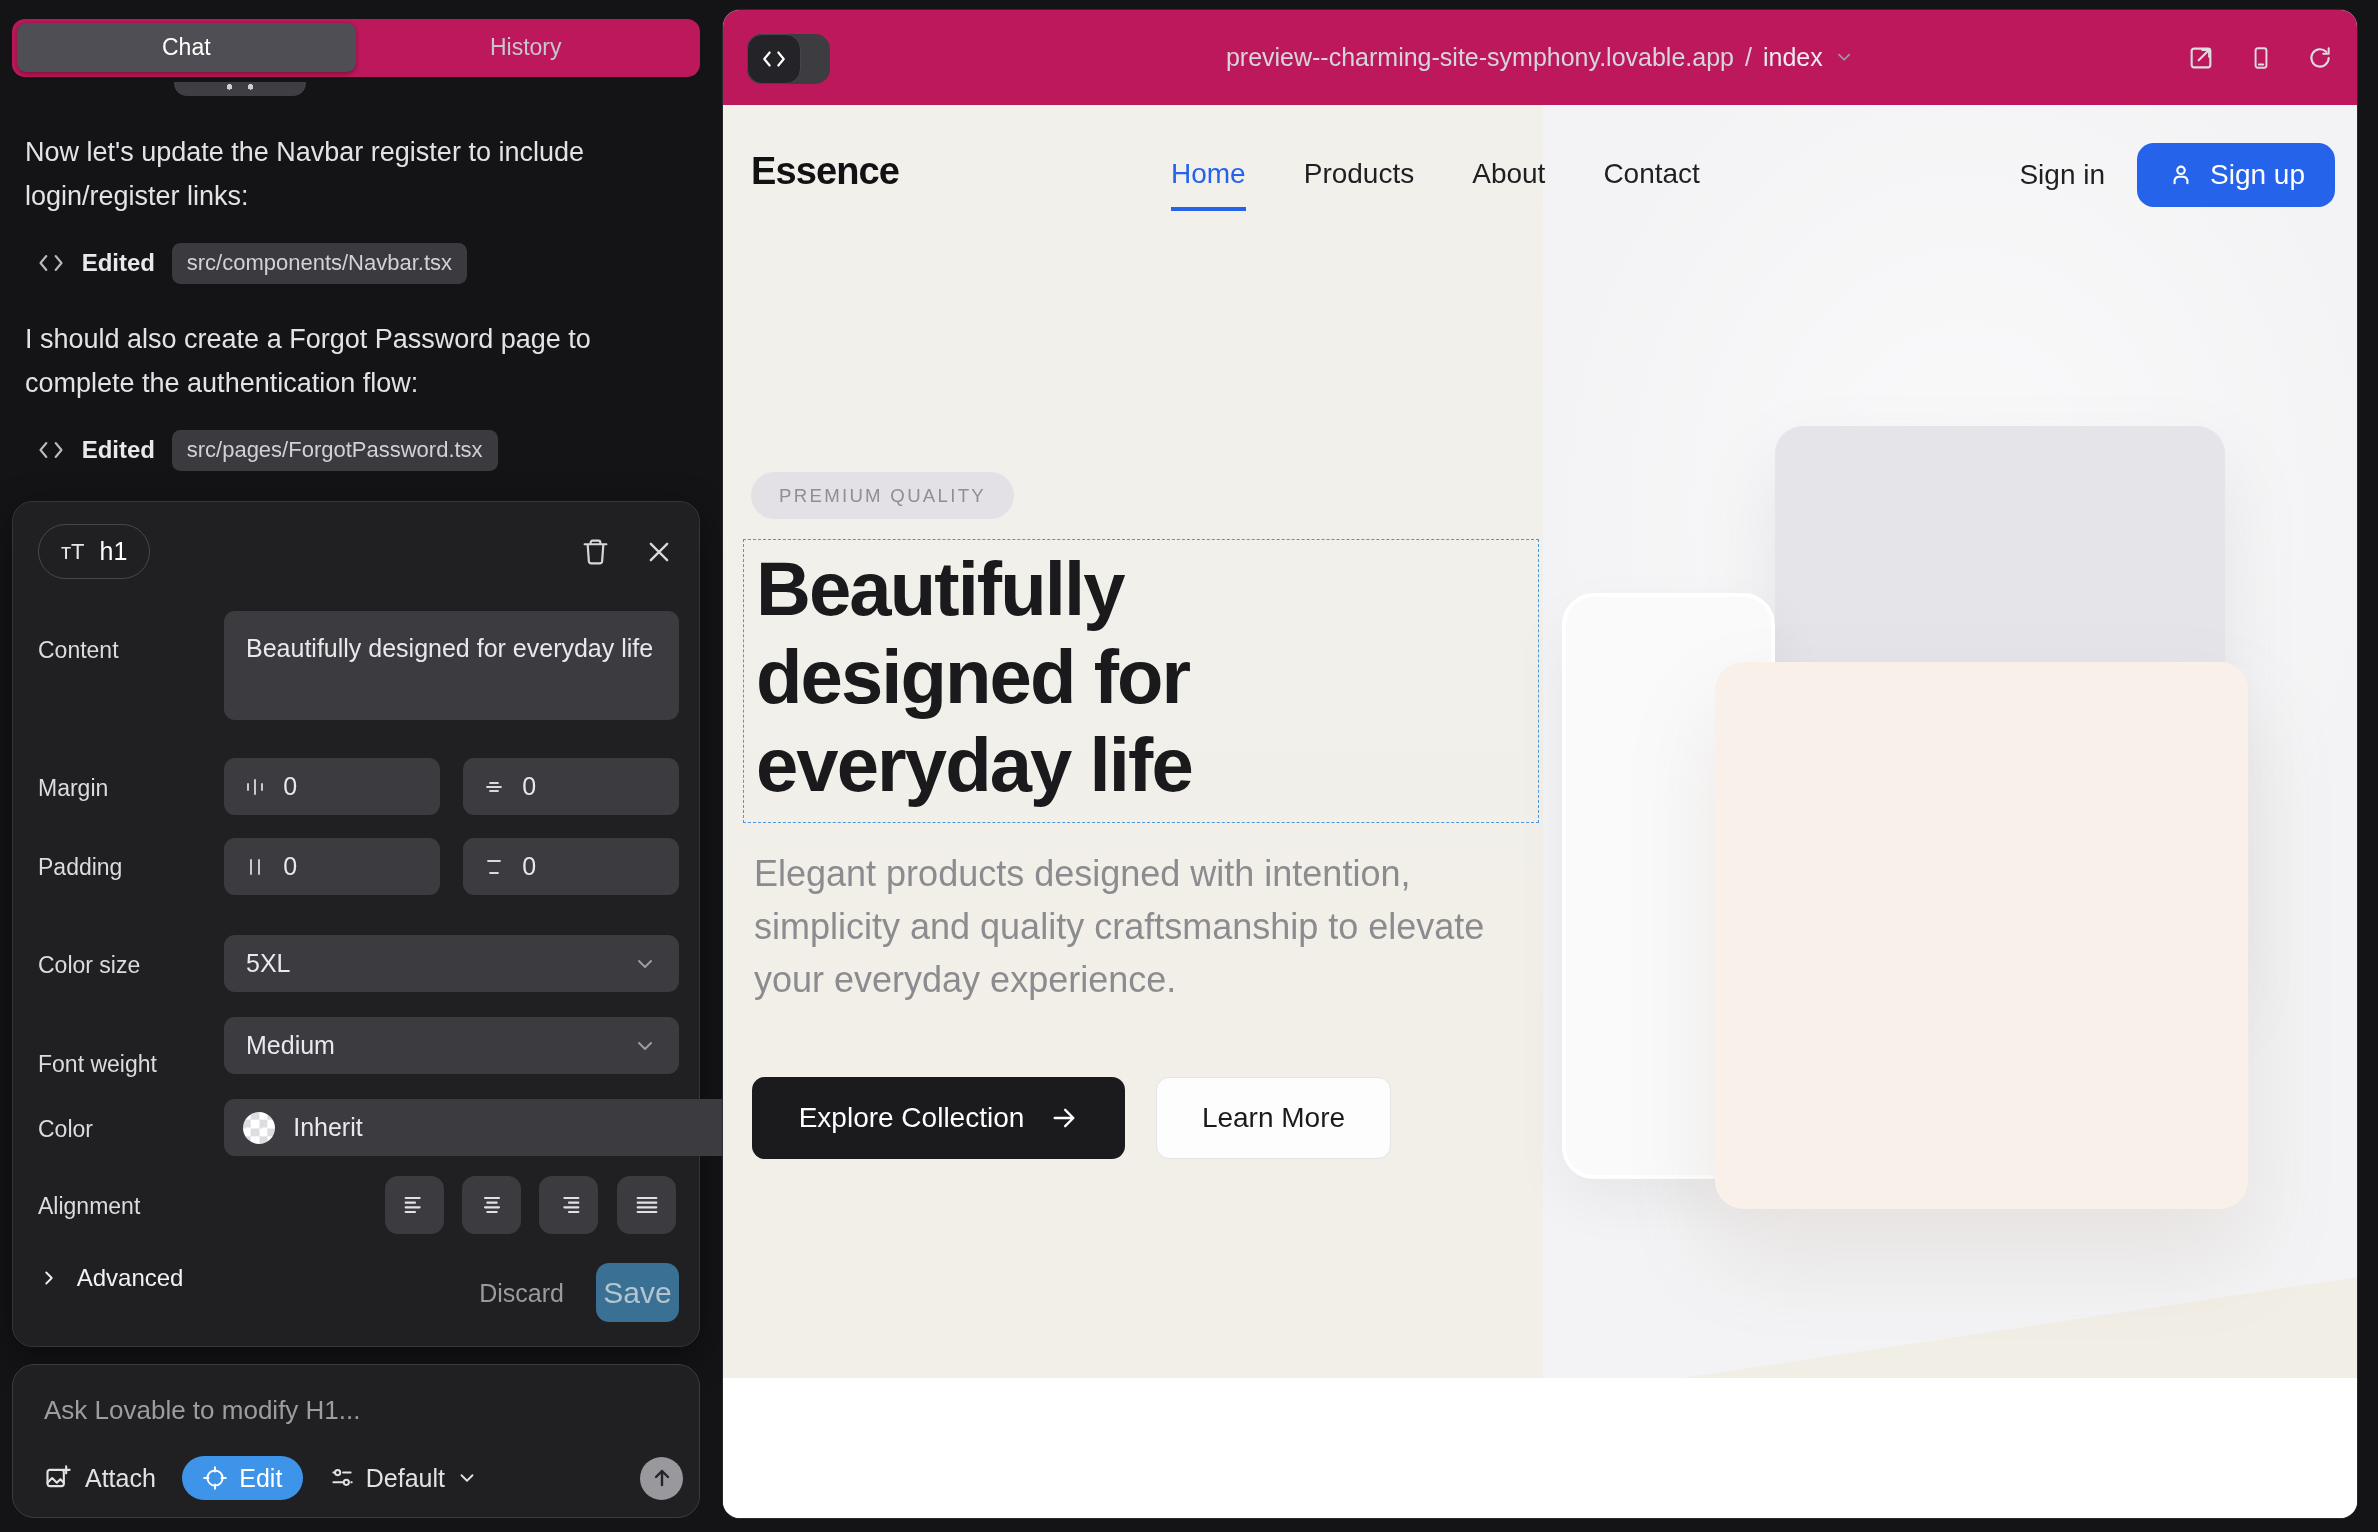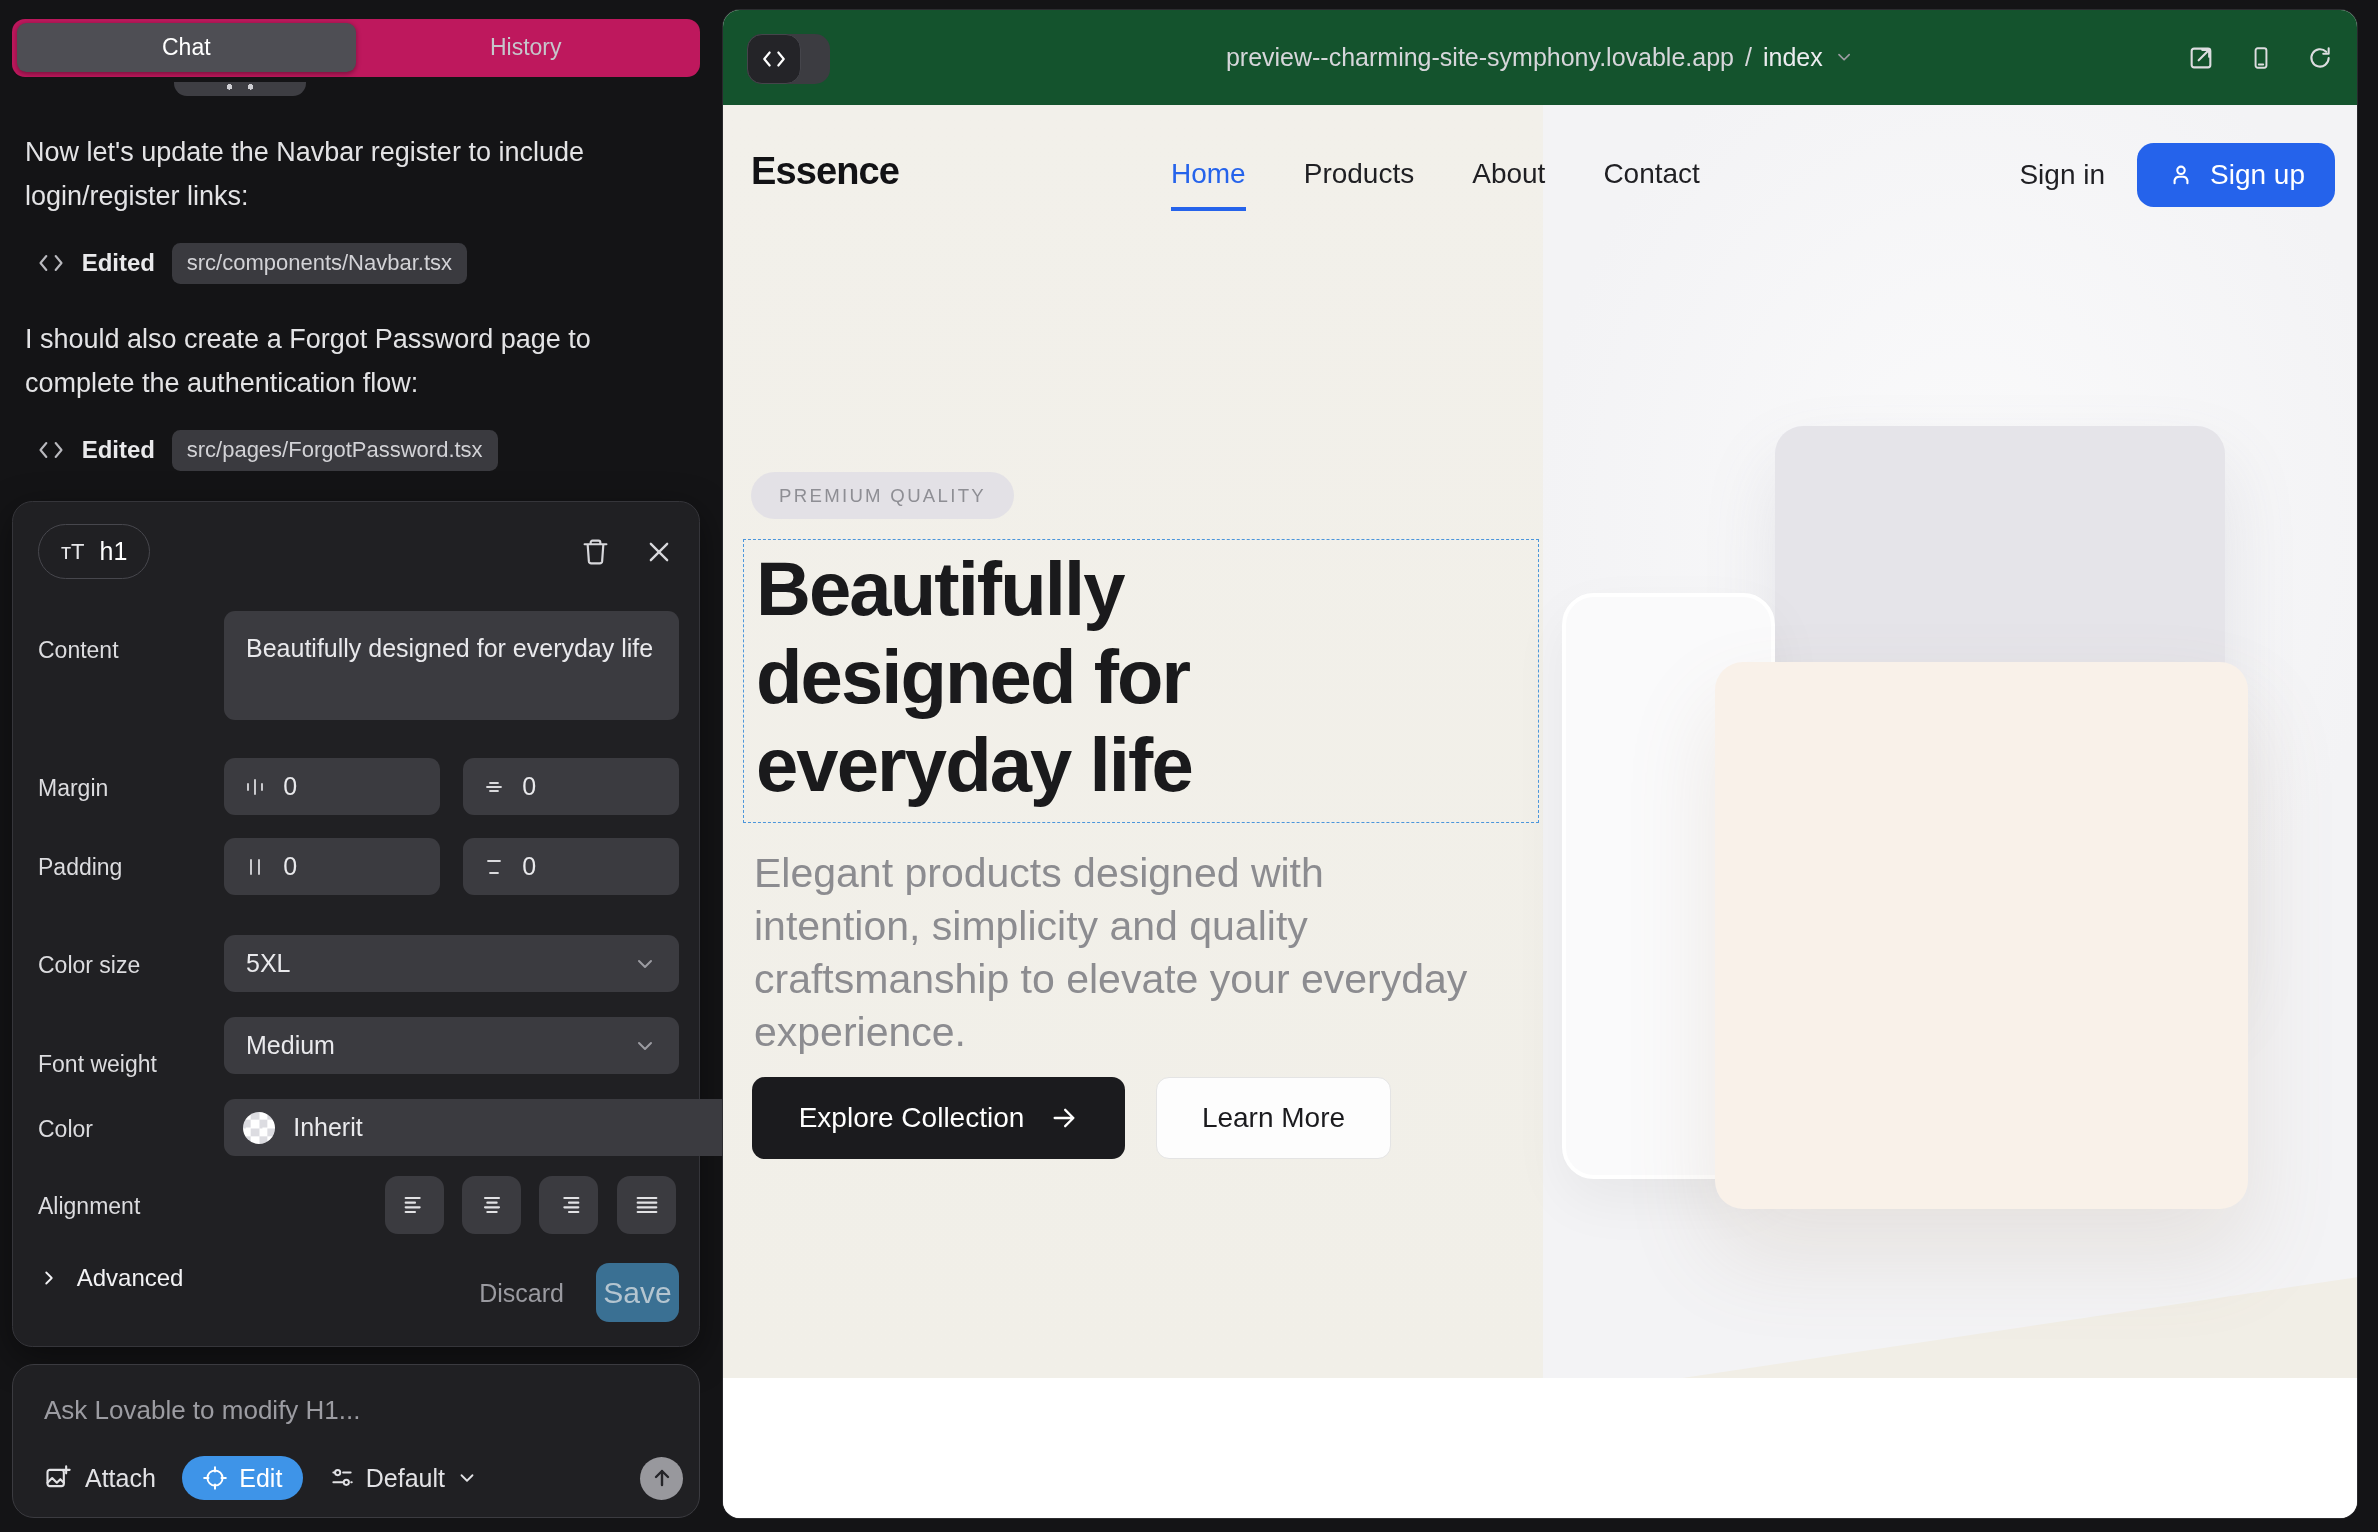--- a/index.html
+++ b/index.html
@@ -49,21 +49,21 @@
   .composer{position:absolute;left:12px;top:1364px;width:688px;height:154px;background:#202023;border:1.9px solid #3B3B40;border-radius:22px;}
   .composer-placeholder{position:absolute;left:31px;top:30px;font-size:26px;color:#9C9CA2;}
   .composer-bottom{position:absolute;left:31px;right:16px;bottom:16.7px;display:flex;align-items:center;gap:26px;}
   .attach{display:flex;align-items:center;gap:13px;color:#E2E2E5;font-size:25px;cursor:pointer;}
   .pill-edit{display:flex;align-items:center;gap:11px;background:var(--edit-blue);color:#fff;font-size:25px;height:44px;padding:0 20.4px;border-radius:22px;cursor:pointer;}
   .default-select{display:flex;align-items:center;gap:11px;color:#E2E2E5;font-size:25px;cursor:pointer;}
   .send-btn{margin-left:auto;width:43px;height:43px;border-radius:50%;background:#98989D;display:flex;align-items:center;justify-content:center;color:#242428;cursor:pointer;}
 
   
   .window{position:absolute;left:723px;top:10.2px;width:1634px;height:1508px;border-radius:16.7px;overflow:hidden;background:#FFFFFF;box-shadow:0 0 0 0.9px #2C2C30;}
-  .topbar{position:absolute;top:0;left:0;right:0;height:120px;background:#14532d;}
+  .topbar{position:absolute;top:0;left:0;right:0;height:120px;background:#be185d;}
   .code-toggle{position:absolute;left:24px;top:24px;width:83px;height:50px;background:#3C3C41;border-radius:15px;cursor:pointer;}
   .code-knob{position:absolute;left:0;top:0;width:54px;height:50px;background:#242428;border:1.9px solid #45454B;border-radius:15px;display:flex;align-items:center;justify-content:center;color:#FFF;}
   .urlbar{position:absolute;left:50%;top:0;height:95px;transform:translateX(-50%);display:flex;align-items:center;gap:11px;font-size:25px;color:#D6D6DA;white-space:nowrap;cursor:pointer;}
   .url-page{color:#ECECEF;}
   .tb-icons{position:absolute;right:24px;top:0;height:95px;display:flex;align-items:center;gap:33px;color:#DDDDE0;}
 
   
   .site{position:absolute;top:95px;left:0;right:0;bottom:0;background:#FFFFFF;}
   .hero{position:absolute;top:0;left:0;right:0;height:1273px;overflow:hidden;}
   .col-left{position:absolute;left:0;top:0;width:820px;height:100%;background:linear-gradient(180deg,#F2F0EA,var(--hero-beige));}
@@ -79,21 +79,21 @@
   .navlink{cursor:pointer;position:relative;}
   .navlink.active{color:var(--accent-blue);}
   .navlink.active::after{content:"";position:absolute;left:0;right:0;bottom:-20.4px;height:3.7px;background:var(--accent-blue);}
   .auth{position:absolute;right:22px;top:38px;display:flex;align-items:center;gap:32px;}
   .signin{font-size:28px;color:#1F1F23;cursor:pointer;}
   .signup{display:flex;align-items:center;gap:15px;height:64px;padding:0 30px;background:var(--accent-blue);color:#FFF;font-size:28px;border-radius:16.7px;cursor:pointer;}
 
   .badge{position:absolute;left:28px;top:367px;height:47px;display:inline-flex;align-items:center;padding:0 28px;border-radius:26px;background:rgba(224,222,229,.85);color:#8E8E94;font-size:18.6px;letter-spacing:2.3px;}
   .sel-box{position:absolute;left:20.4px;top:434px;width:796px;height:284px;border:1.9px dashed var(--selection-blue);}
   .h1{position:absolute;left:33px;top:440px;font-size:76px;line-height:88px;letter-spacing:-1.9px;font-weight:600;color:#1A1A1C;}
-  .para{position:absolute;left:31px;top:742px;width:742px;font-size:41px;line-height:53px;color:#8C8C90;}
+  .para{position:absolute;left:31px;top:742px;width:742px;font-size:36px;line-height:53px;color:#8C8C90;}
   .cta-primary{position:absolute;left:29px;top:972px;width:373px;height:82px;background:#1B1B1E;color:#FFF;border-radius:13px;display:flex;align-items:center;justify-content:center;gap:26px;font-size:28px;cursor:pointer;}
   .cta-secondary{position:absolute;left:433px;top:972px;width:235px;height:82px;background:#FDFDFD;border:1.9px solid #E4E4E4;color:#1B1B1E;border-radius:13px;display:flex;align-items:center;justify-content:center;font-size:28px;cursor:pointer;}
 </style>
 </head>
 <body>
 
 <div class="sidebar">
 
   <div class="tabs">
     <div class="tab active">Chat</div>

